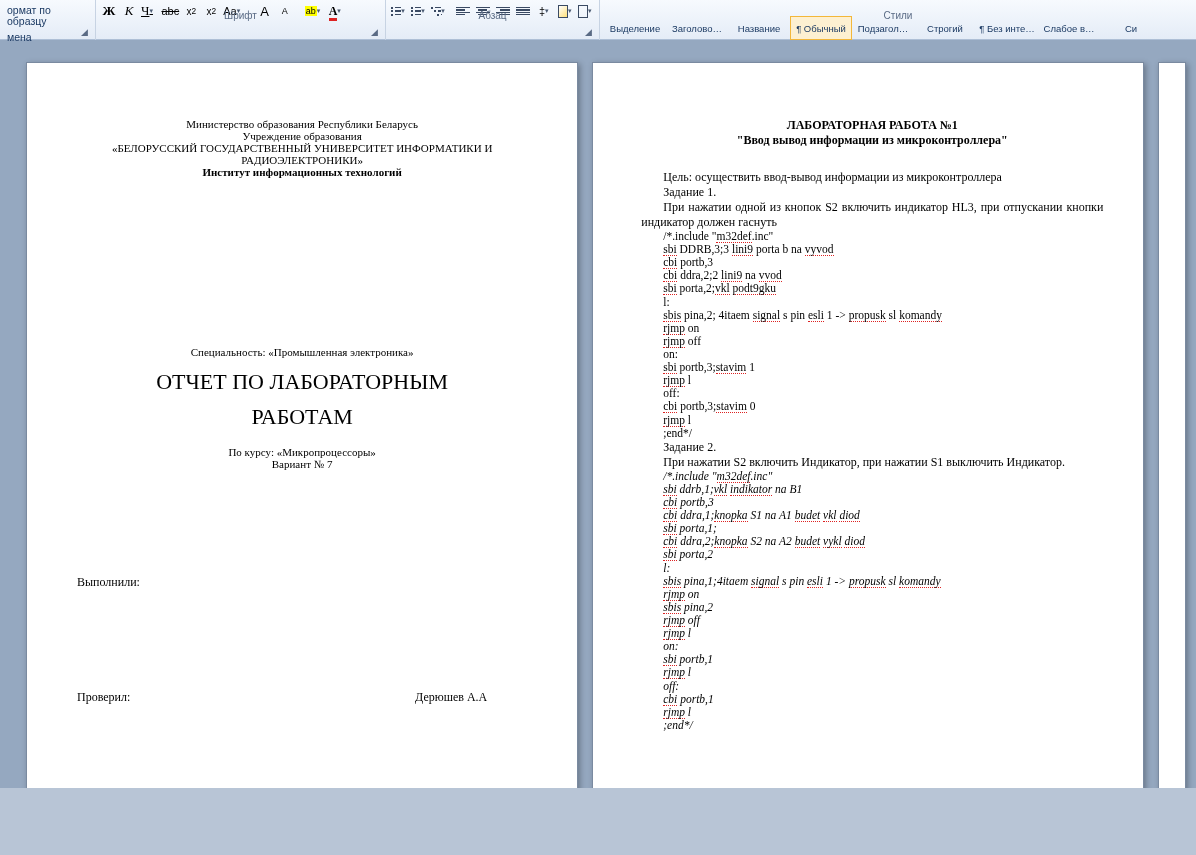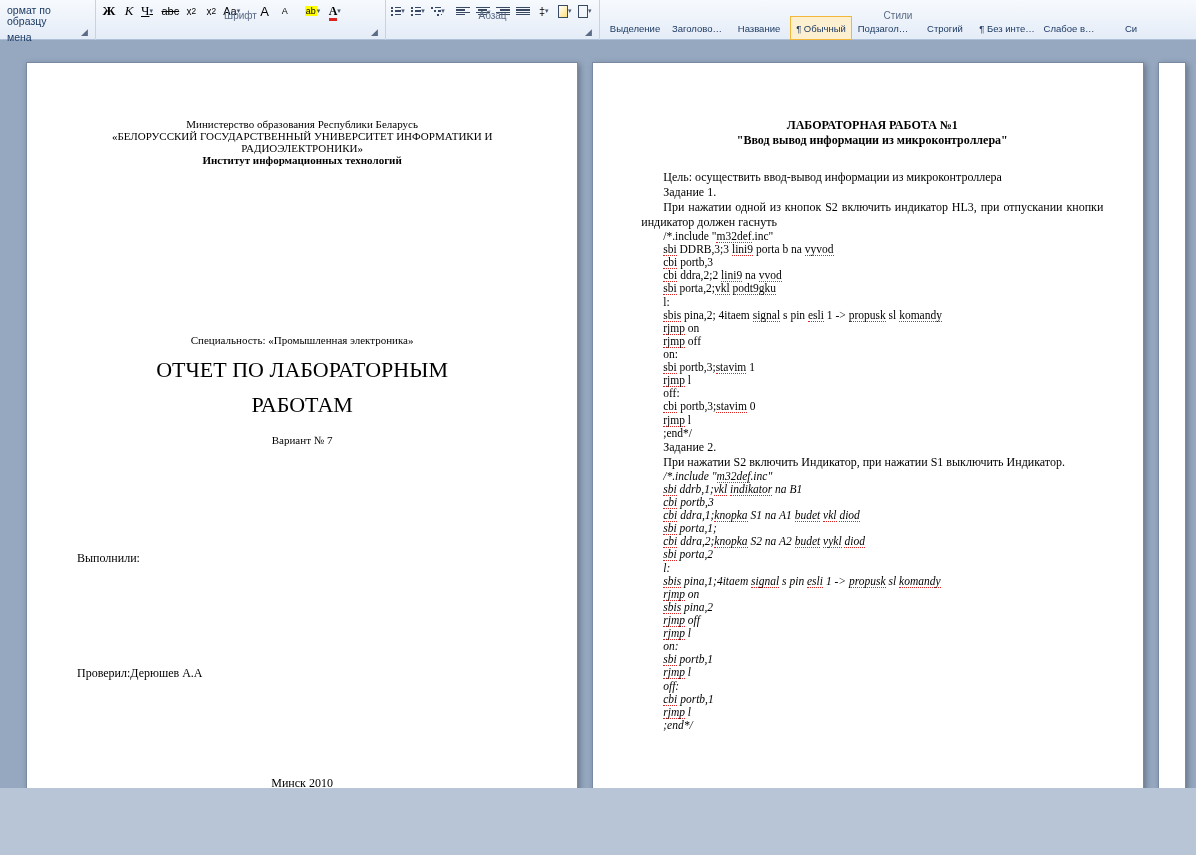--- a/index.html
+++ b/index.html
@@ -83,21 +83,21 @@
     padding: 55px 50px 35px 50px;
     font-family: "Times New Roman", serif;
     font-size: 12px;
     color: #000;
     position: relative;
   }
   .page3 { width: 28px; background:#fff; border:1px solid #7a8aa0; box-shadow:2px 2px 6px rgba(0,0,0,.3); height:790px;}
   .tcenter { text-align: center; }
   .p1-h1 { font-size: 11px; }
   .p1-title { font-size: 22px; line-height: 1.05; margin-top: 12px; }
-  .p1-row { display: flex; }
+  .p1-row { display: flex; justify-content: space-between; }
   .p2-h { font-weight: bold; font-size: 12px; }
   .p2-sub { font-weight: bold; font-size: 12px; }
   .p2-body { text-indent: 22px; font-size: 12px; margin-top: 4px; }
   .code { font-size: 11.5px; line-height: 1.14; margin-left: 22px; }
   .code div { white-space: pre; }
   .ital2 { font-style: italic; }
   .u { border-bottom: 1px dotted #d22; }
   .pnum { position: absolute; right: 50px; bottom: 30px; font-size: 11px; color: #333; }
   .clipboard-group { width: 96px; }
   .clip-left { text-align: left; font-size: 10.5px; color: #16355f; padding: 4px 0 0 3px; line-height: 1.05; }
@@ -292,31 +292,33 @@
       </div>
     <span class="g-label">Стили</span>
   </div>
 
 </div>
 
 <div class="doc-area">
 
   <div class="page">
     <div class="tcenter p1-h1">Министерство образования Республики Беларусь</div>
+    <div class="tcenter p1-h1">Учреждение образования</div>
     <div class="tcenter p1-h1">«БЕЛОРУССКИЙ  ГОСУДАРСТВЕННЫЙ  УНИВЕРСИТЕТ ИНФОРМАТИКИ И</div>
     <div class="tcenter p1-h1">РАДИОЭЛЕКТРОНИКИ»</div>
     <div class="tcenter p1-h1" style="font-weight:bold">Институт информационных технологий</div>
 
     <div style="height:168px"></div>
 
     <div class="tcenter p1-h1">Специальность: «Промышленная электроника»</div>
     <div class="tcenter p1-title">ОТЧЕТ ПО ЛАБОРАТОРНЫМ</div>
     <div class="tcenter p1-title">РАБОТАМ</div>
 
     <div style="height:18px"></div>
+    <div class="tcenter p1-h1">По курсу: «Микропроцессоры»</div>
     <div class="tcenter p1-h1">Вариант № 7</div>
 
     <div style="height:105px"></div>
     <div>Выполнили:</div>
 
     <div style="height:100px"></div>
     <div class="p1-row">
       <span>Проверил:</span>
       <span style="margin-right:40px">Дерюшев А.А</span>
     </div>

